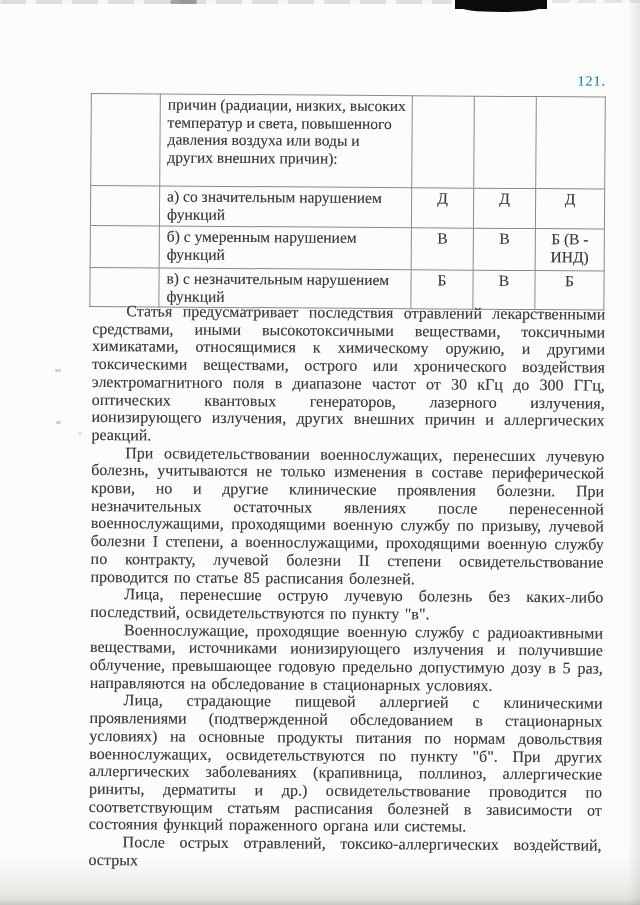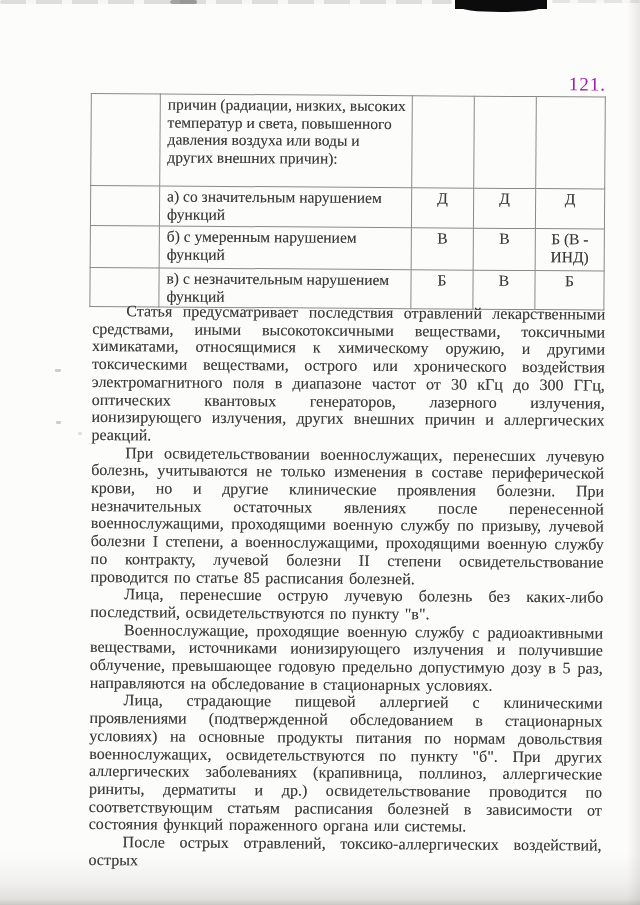--- a/index.html
+++ b/index.html
@@ -56,21 +56,21 @@
   .speck.s3 { left:78px; top:432px; width:4px; height:3px; opacity:.6; }
 
   
   .scan-content {
     position:absolute; left:94px; top:72px; width:514px; height:795px;
     transform:rotate(0.4deg); transform-origin:0 0;
     color:#3b3b3b;
   }
   .page-number {
     position:absolute; top:-2px; right:2px;
-    font-size:19px; letter-spacing:1px; color:#a21caf;font-family:Liberation Serif, serif;
+    font-size:14px; letter-spacing:1px; color:#0369a1;font-family:Liberation Serif, serif;
   }
 
   .doc-table {
     position:absolute; left:-3px; top:21px; width:514px;
     border-collapse:collapse; table-layout:fixed;
   }
   .doc-table td {
     border:1px solid #8a8a8a;
     vertical-align:top;
     font-size:15.5px; line-height:17.6px;

